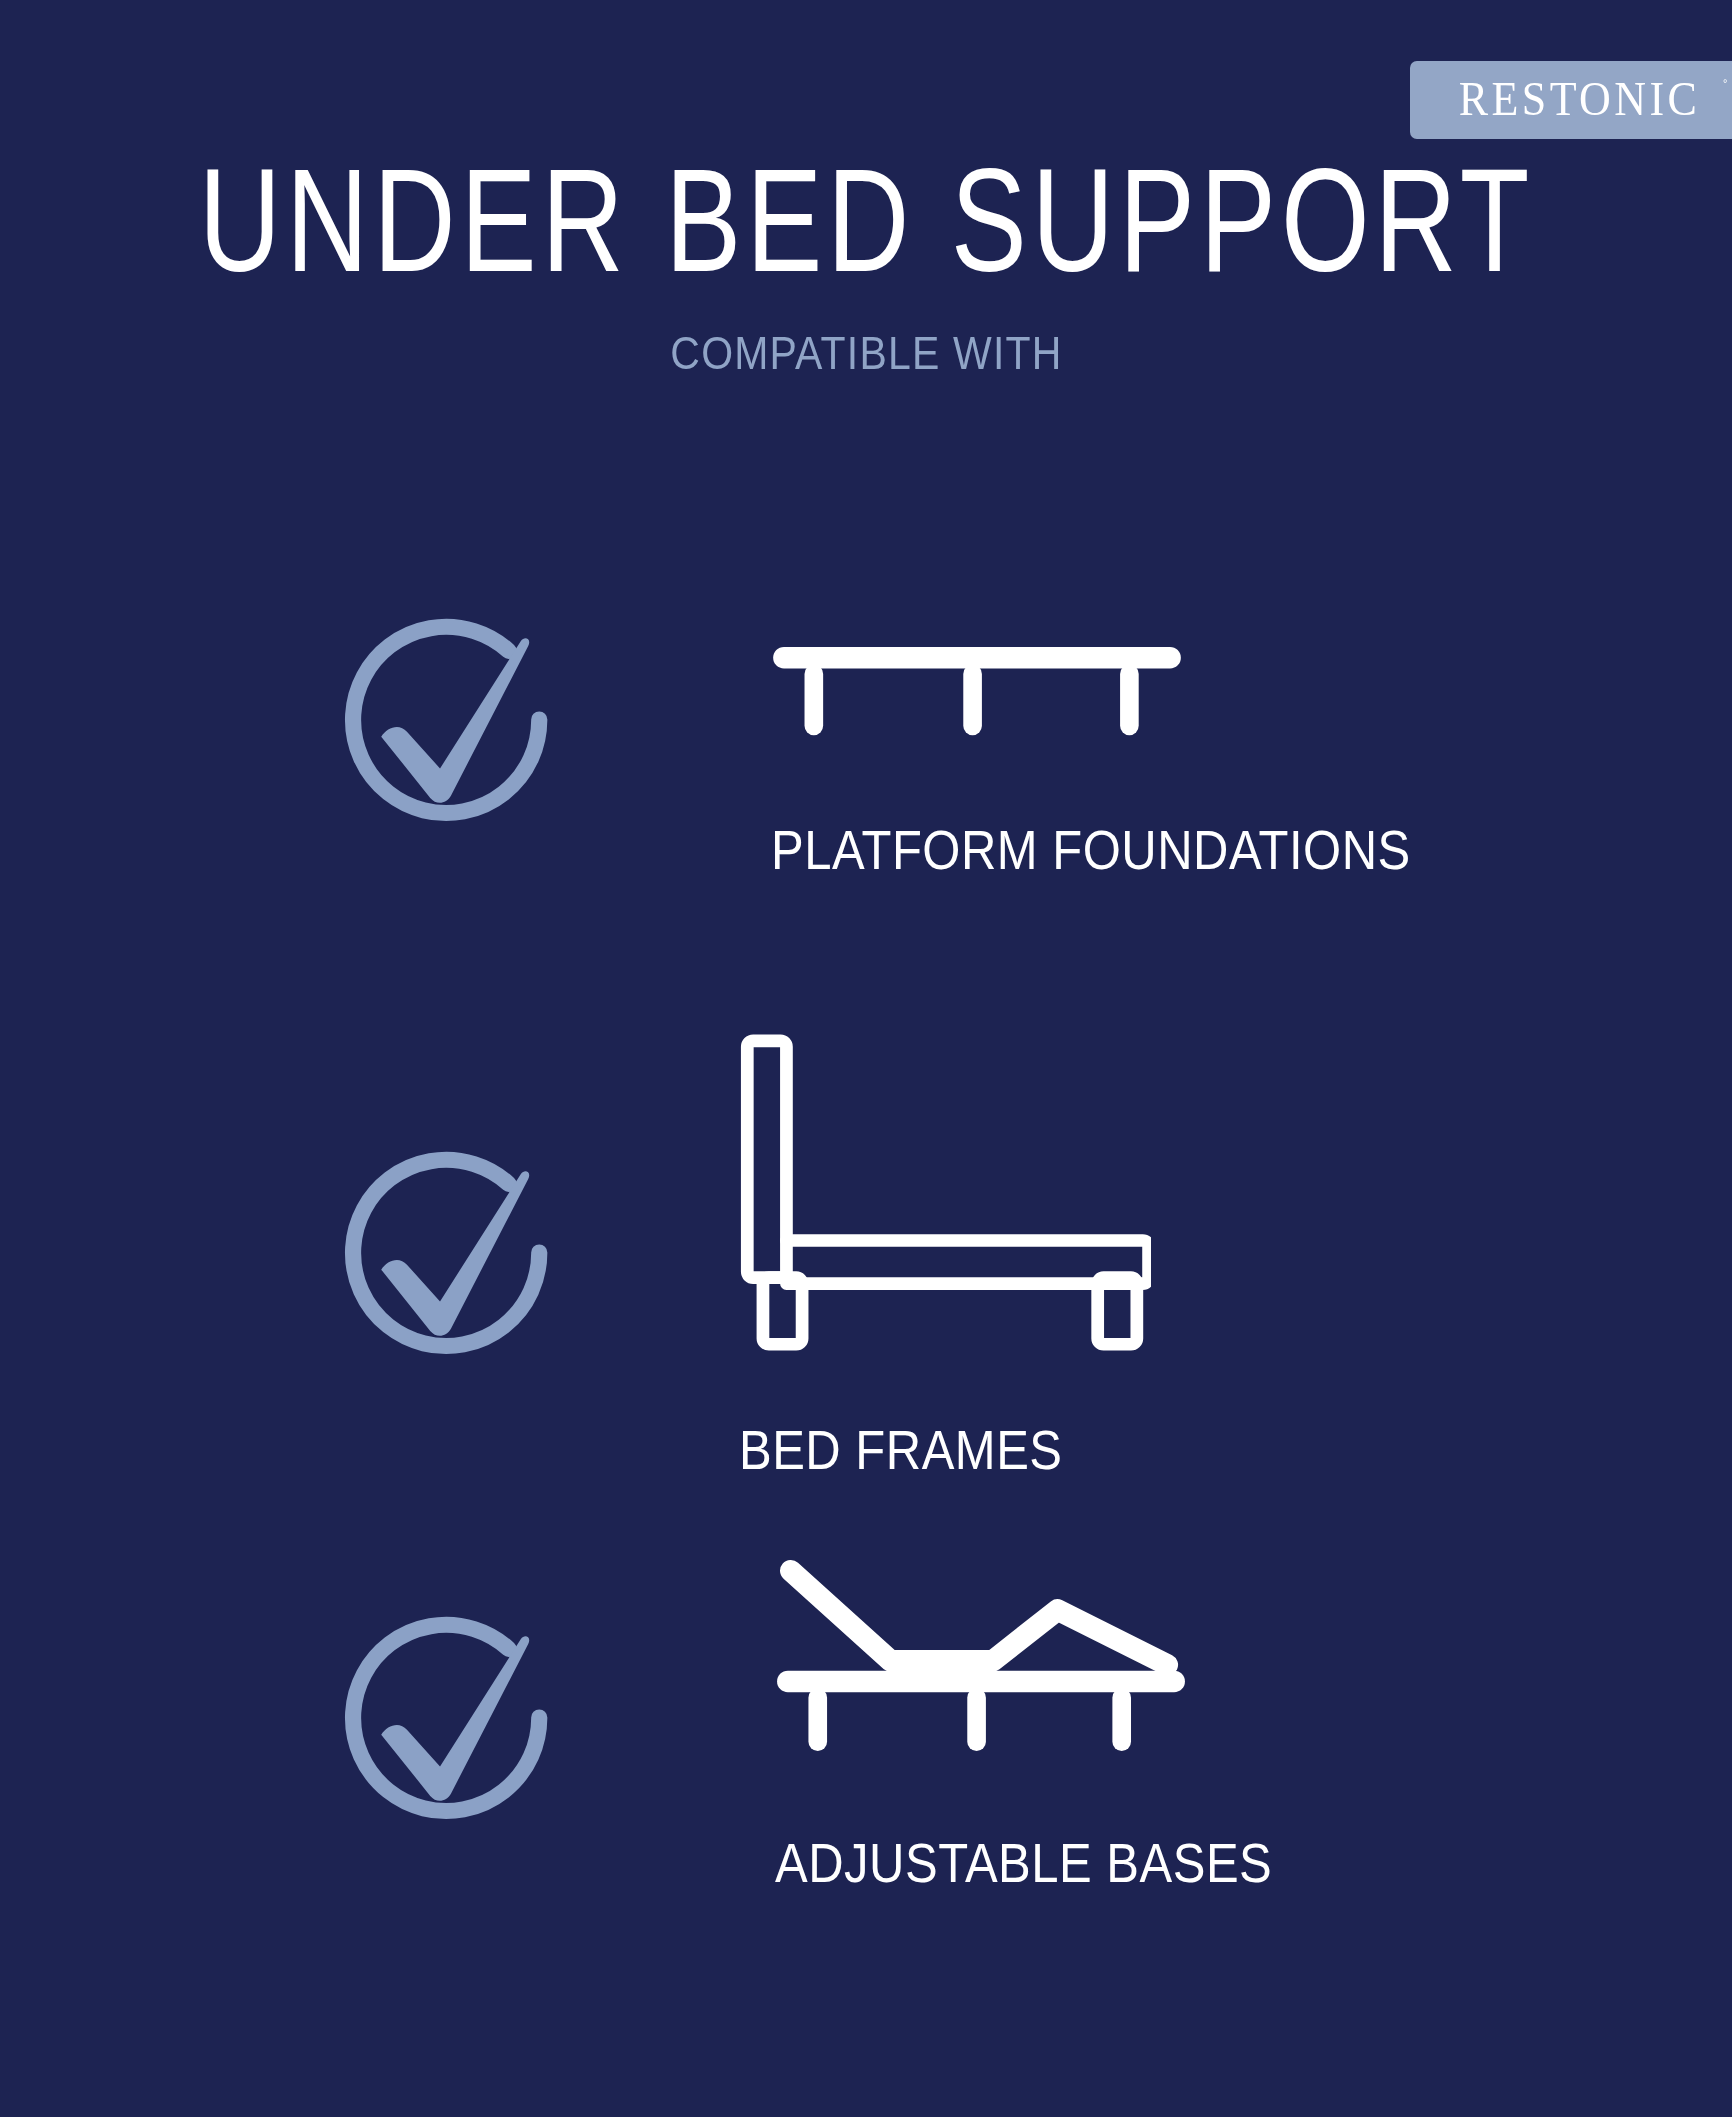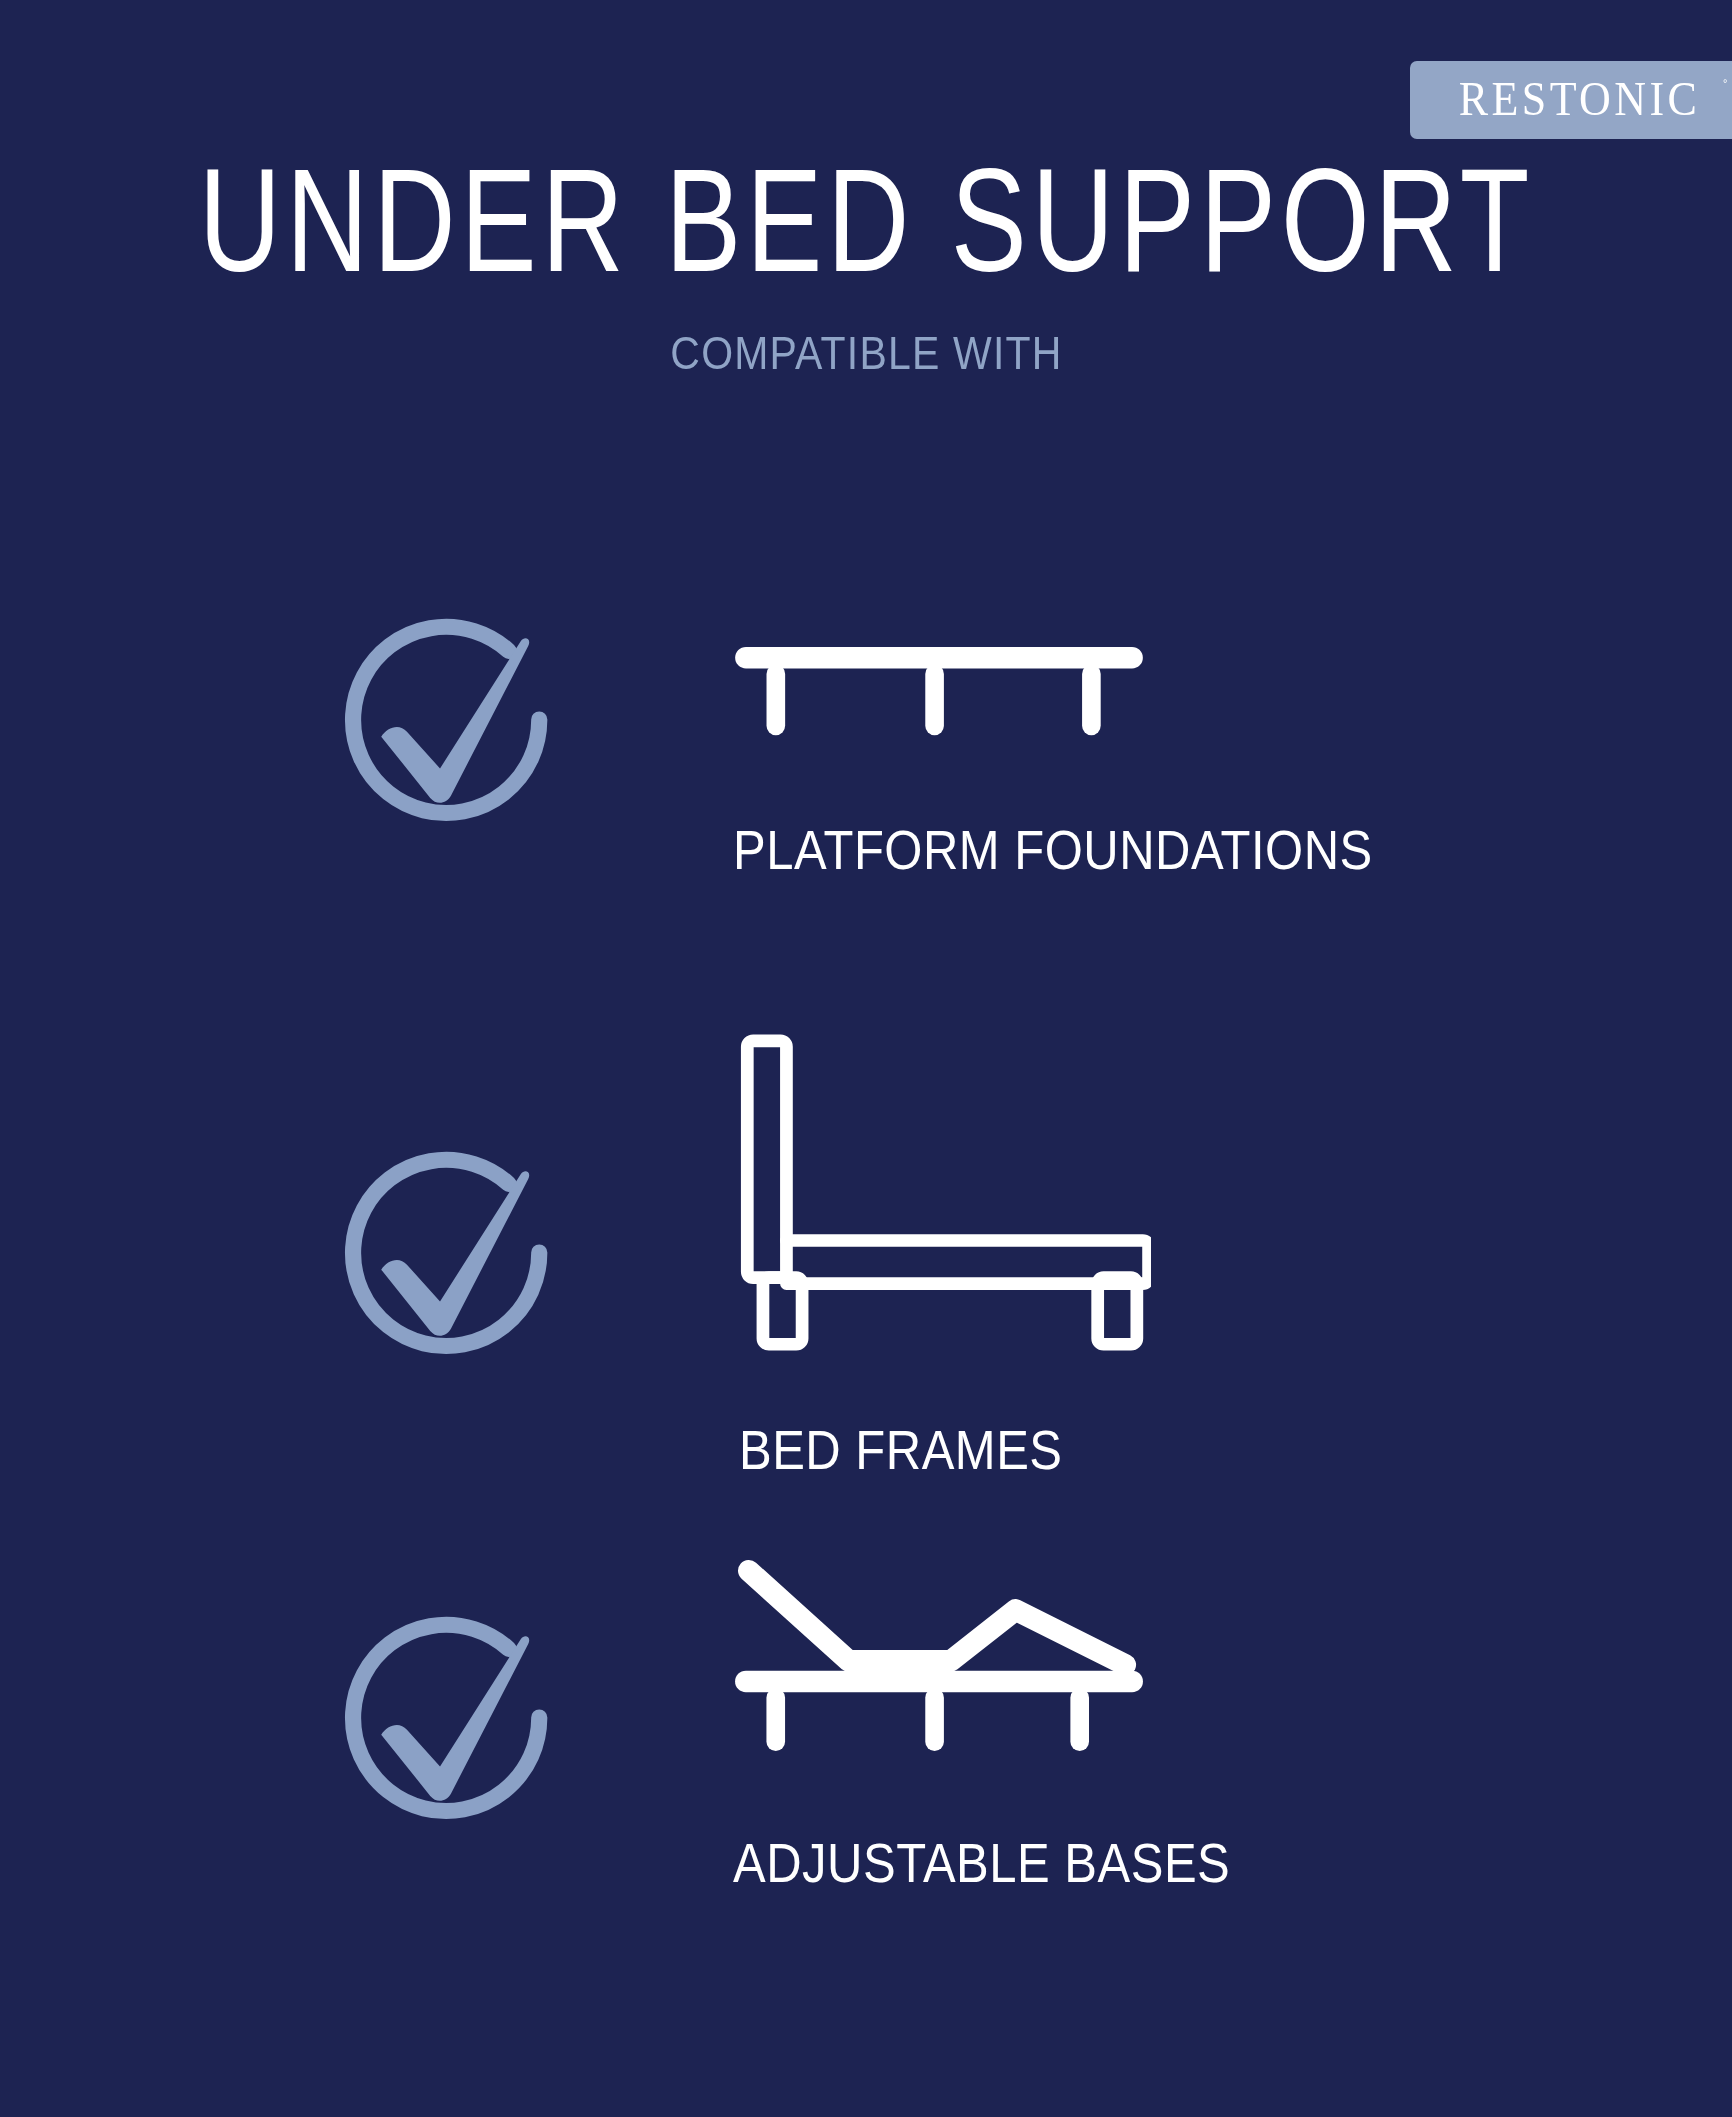--- a/index.html
+++ b/index.html
@@ -126,29 +126,29 @@
     font-family: "Liberation Sans", sans-serif;
     font-weight: 400;
     font-size: 49px;
     letter-spacing: 0.5px;
     white-space: nowrap;
     transform: scaleY(1.15);
     transform-origin: left top;
   }
 
   
-  .feature-row.r1 .feature-body { top: 57px; }
+  .feature-row.r1 .feature-body { top: 57px; margin-left: 38px; }
   .feature-row.r1 .feature-label { margin-top: 74px; }
 
   
   .feature-row.r2 .feature-body { top: -25.5px; margin-left: 6px; }
   .feature-row.r2 .feature-label { margin-top: 61px; }
 
   
-  .feature-row.r3 .feature-body { top: 27.4px; }
+  .feature-row.r3 .feature-body { top: 27.4px; margin-left: 42px; }
   .feature-row.r3 .feature-label { margin-top: 74px; }
 </style>
 </head>
 <body>
 
 <div class="page">
 
   <div class="brand-row">
     <div class="brand-badge">
       <span class="brand-text">RESTONIC</span>

